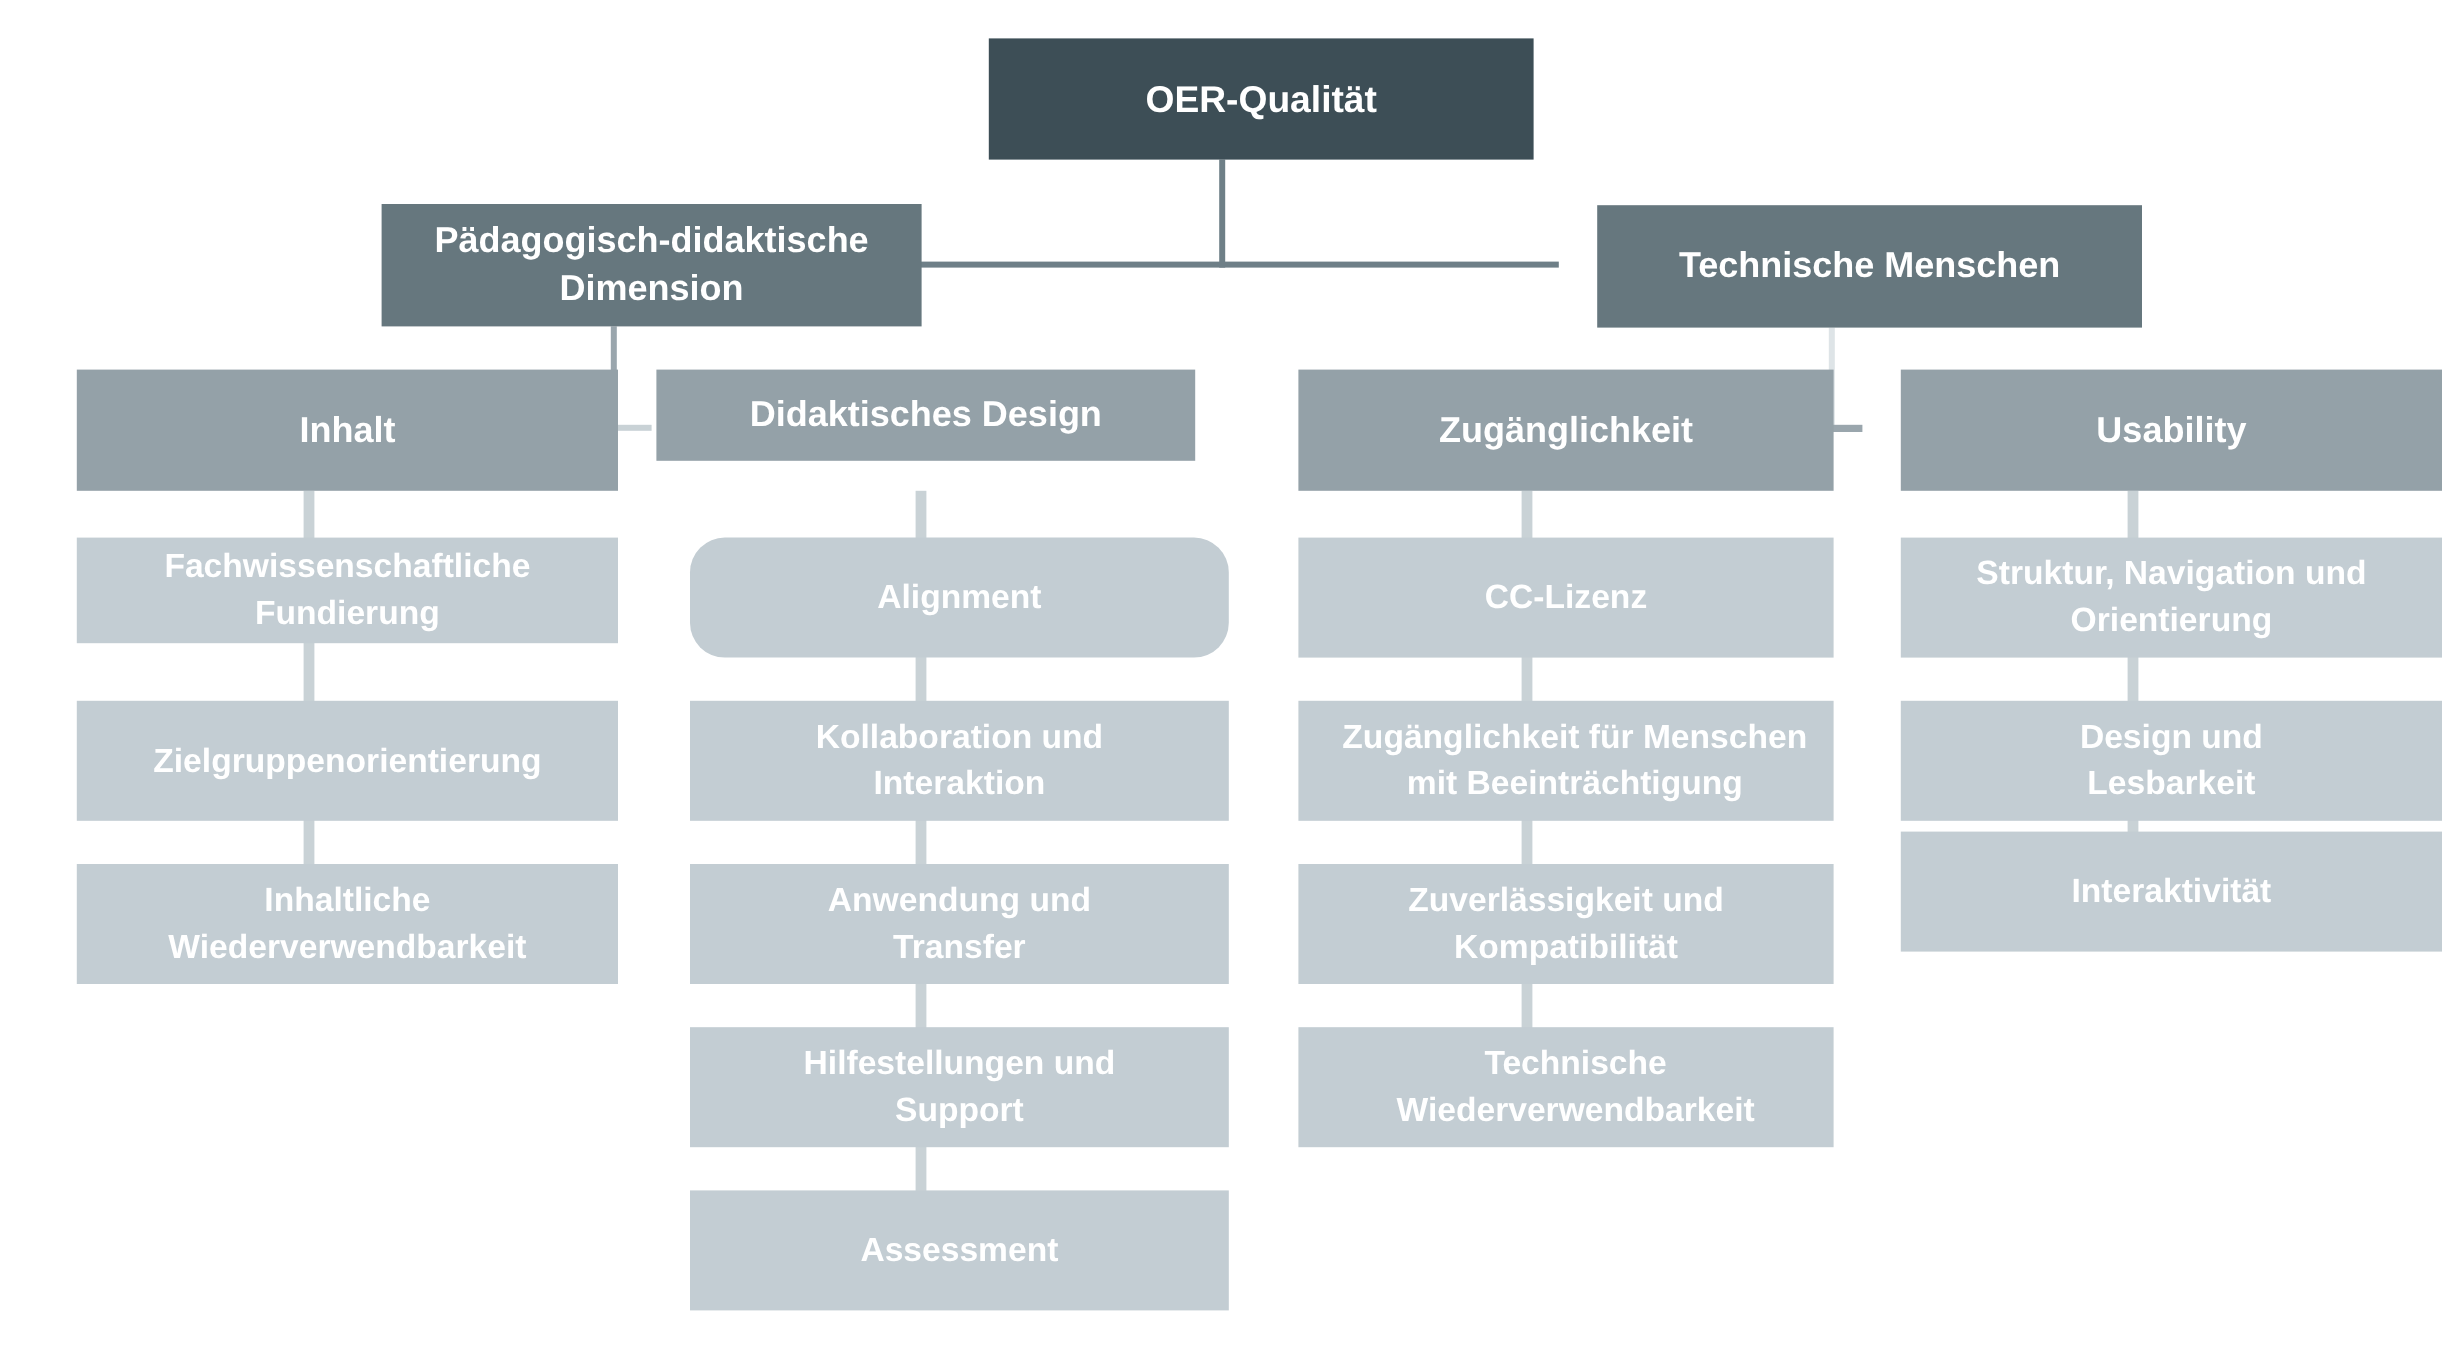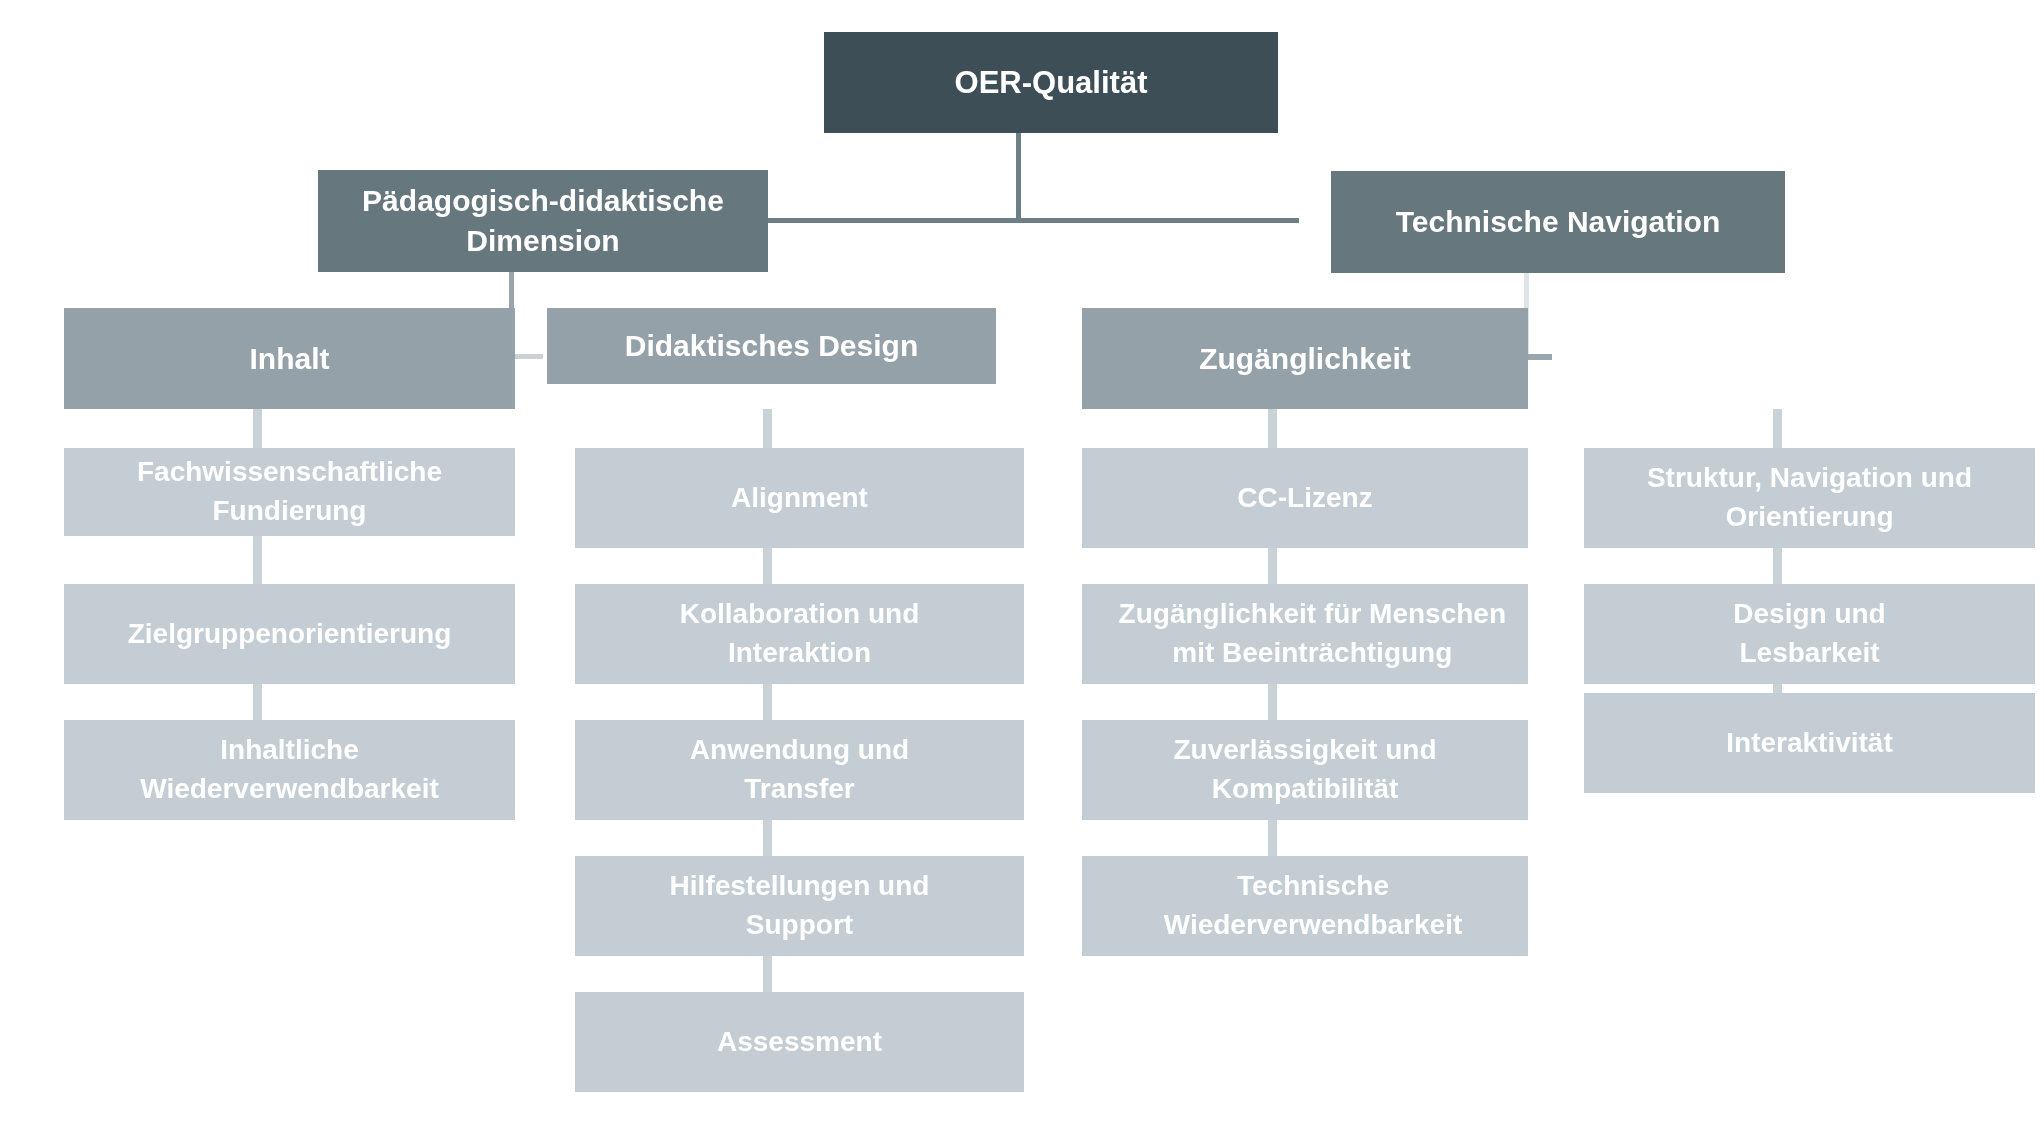--- a/index.html
+++ b/index.html
@@ -73,33 +73,34 @@
   <div class="line line-medium" style="left:1495px; top:354px; width:57px; height:6px;"></div>
   <div class="line line-light" style="left:253px;  top:409px; width:9px;  height:315px;"></div>
   <div class="line line-light" style="left:763px; top:409px; width:9px; height:587px;"></div>
   <div class="line line-light" style="left:1268px; top:409px; width:9px; height:451px;"></div>
   <div class="line line-light" style="left:1773px; top:409px; width:9px;  height:315px;"></div>
 
   <div class="node root" style="left:792px; top:32px; width:454px; height:101px;">OER-Qualität</div>
 
   <div class="node dim" style="left:286px; top:170px; width:450px; height:102px;">Pädagogisch-didaktische
 Dimension</div>
-  <div class="node dim" style="left:1299px; top:171px; width:454px; height:102px;">Technische Navigation</div>
+  <div class="node dim" style="left:1299px; top:171px; width:454px; height:102px;">Technische Menschen</div>
 
   <div class="node cat" style="left:32px; top:308px; width:451px; height:101px;">Inhalt</div>
   <div class="node cat" style="left:515px; top:308px; width:449px; height:76px;">Didaktisches Design</div>
   <div class="node cat" style="left:1050px; top:308px; width:446px; height:101px;">Zugänglichkeit</div>
+  <div class="node cat" style="left:1552px; top:308px; width:451px; height:101px;">Usability</div>
 
   <div class="node item" style="left:32px; top:448px; width:451px; height:88px;">Fachwissenschaftliche
 Fundierung</div>
   <div class="node item" style="left:32px; top:584px; width:451px; height:100px;">Zielgruppenorientierung</div>
   <div class="node item" style="left:32px; top:720px; width:451px; height:100px;">Inhaltliche
 Wiederverwendbarkeit</div>
 
-  <div class="node item" style="left:543px; top:448px; width:449px; height:100px;">Alignment</div>
+  <div class="node item" style="left:543px; top:448px; width:449px; height:100px;border-radius:29px;">Alignment</div>
   <div class="node item" style="left:543px; top:584px; width:449px; height:100px;">Kollaboration und
 Interaktion</div>
   <div class="node item" style="left:543px; top:720px; width:449px; height:100px;">Anwendung und
 Transfer</div>
   <div class="node item" style="left:543px; top:856px; width:449px; height:100px;">Hilfestellungen und
 Support</div>
   <div class="node item" style="left:543px; top:992px; width:449px; height:100px;">Assessment</div>
 
   <div class="node item" style="left:1050px; top:448px; width:446px; height:100px;">CC-Lizenz</div>
   <div class="node item align-right" style="left:1050px; top:584px; width:446px; height:100px;">Zugänglichkeit für Menschen

